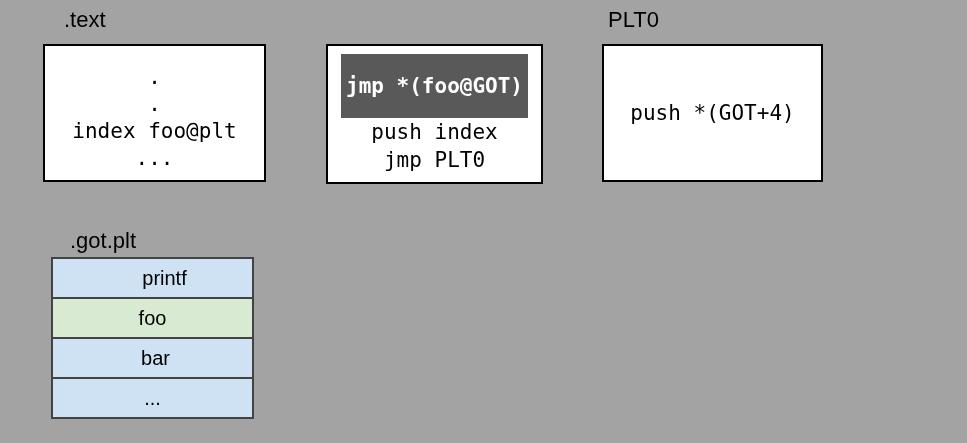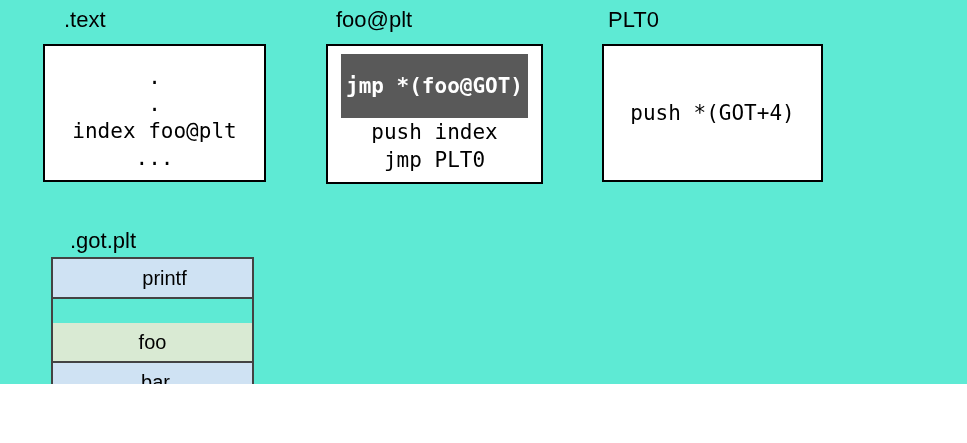--- a/index.html
+++ b/index.html
@@ -1,20 +1,20 @@
 <!DOCTYPE html>
 <html><head>
 <meta charset="utf-8">
 <style>
   html, body { margin: 0; padding: 0; background: #ffffff; }
   .canvas {
     position: relative;
     width: 967px;
-    height: 384px;
-    background: #5eead4;
+    height: 443px;
+    background: #a3a3a3;
     overflow: hidden;
     font-family: "Liberation Sans", sans-serif;
     color: #000;
   }
   .sec-label {
     position: absolute;
     font-size: 22px;
     line-height: 26px;
     color: #000;
     white-space: nowrap;
@@ -89,36 +89,35 @@
 <div class="canvas">
 
   <div class="sec-label" id="label-text">.text</div>
   <div class="codebox" id="box-text">
     <div class="line">.</div>
     <div class="line">.</div>
     <div class="line">index foo@plt</div>
     <div class="line">...</div>
   </div>
 
-  <div class="sec-label" id="label-fooplt">foo@plt</div>
   <div class="codebox" id="box-fooplt">
     <div class="line"><span class="hl" style="background-color: rgb(89, 89, 89); color: rgb(255, 255, 255);">jmp *(foo@GOT)</span></div>
     <div class="line">push index</div>
     <div class="line">jmp PLT0</div>
   </div>
 
   <div class="sec-label" id="label-plt0">PLT0</div>
   <div class="codebox" id="box-plt0">
     <div class="code-block-right">
       <div class="line">push *(GOT+4)</div>
     </div>
   </div>
 
   <div class="sec-label" id="label-got">.got.plt</div>
   <div class="gottable">
     <div class="gotrow" style="background-color: rgb(207, 226, 243); padding-left: 24px;">printf</div>
-    <div class="gotrow" style="background-color: rgb(217, 234, 211); margin-top: 24px;">foo</div>
+    <div class="gotrow" style="background-color: rgb(217, 234, 211);">foo</div>
     <div class="gotrow" style="background-color: rgb(207, 226, 243); padding-left: 6px;">bar</div>
     <div class="gotrow" style="background-color: rgb(207, 226, 243);">...</div>
   </div>
 
 
 </div>
 
 </body></html>

